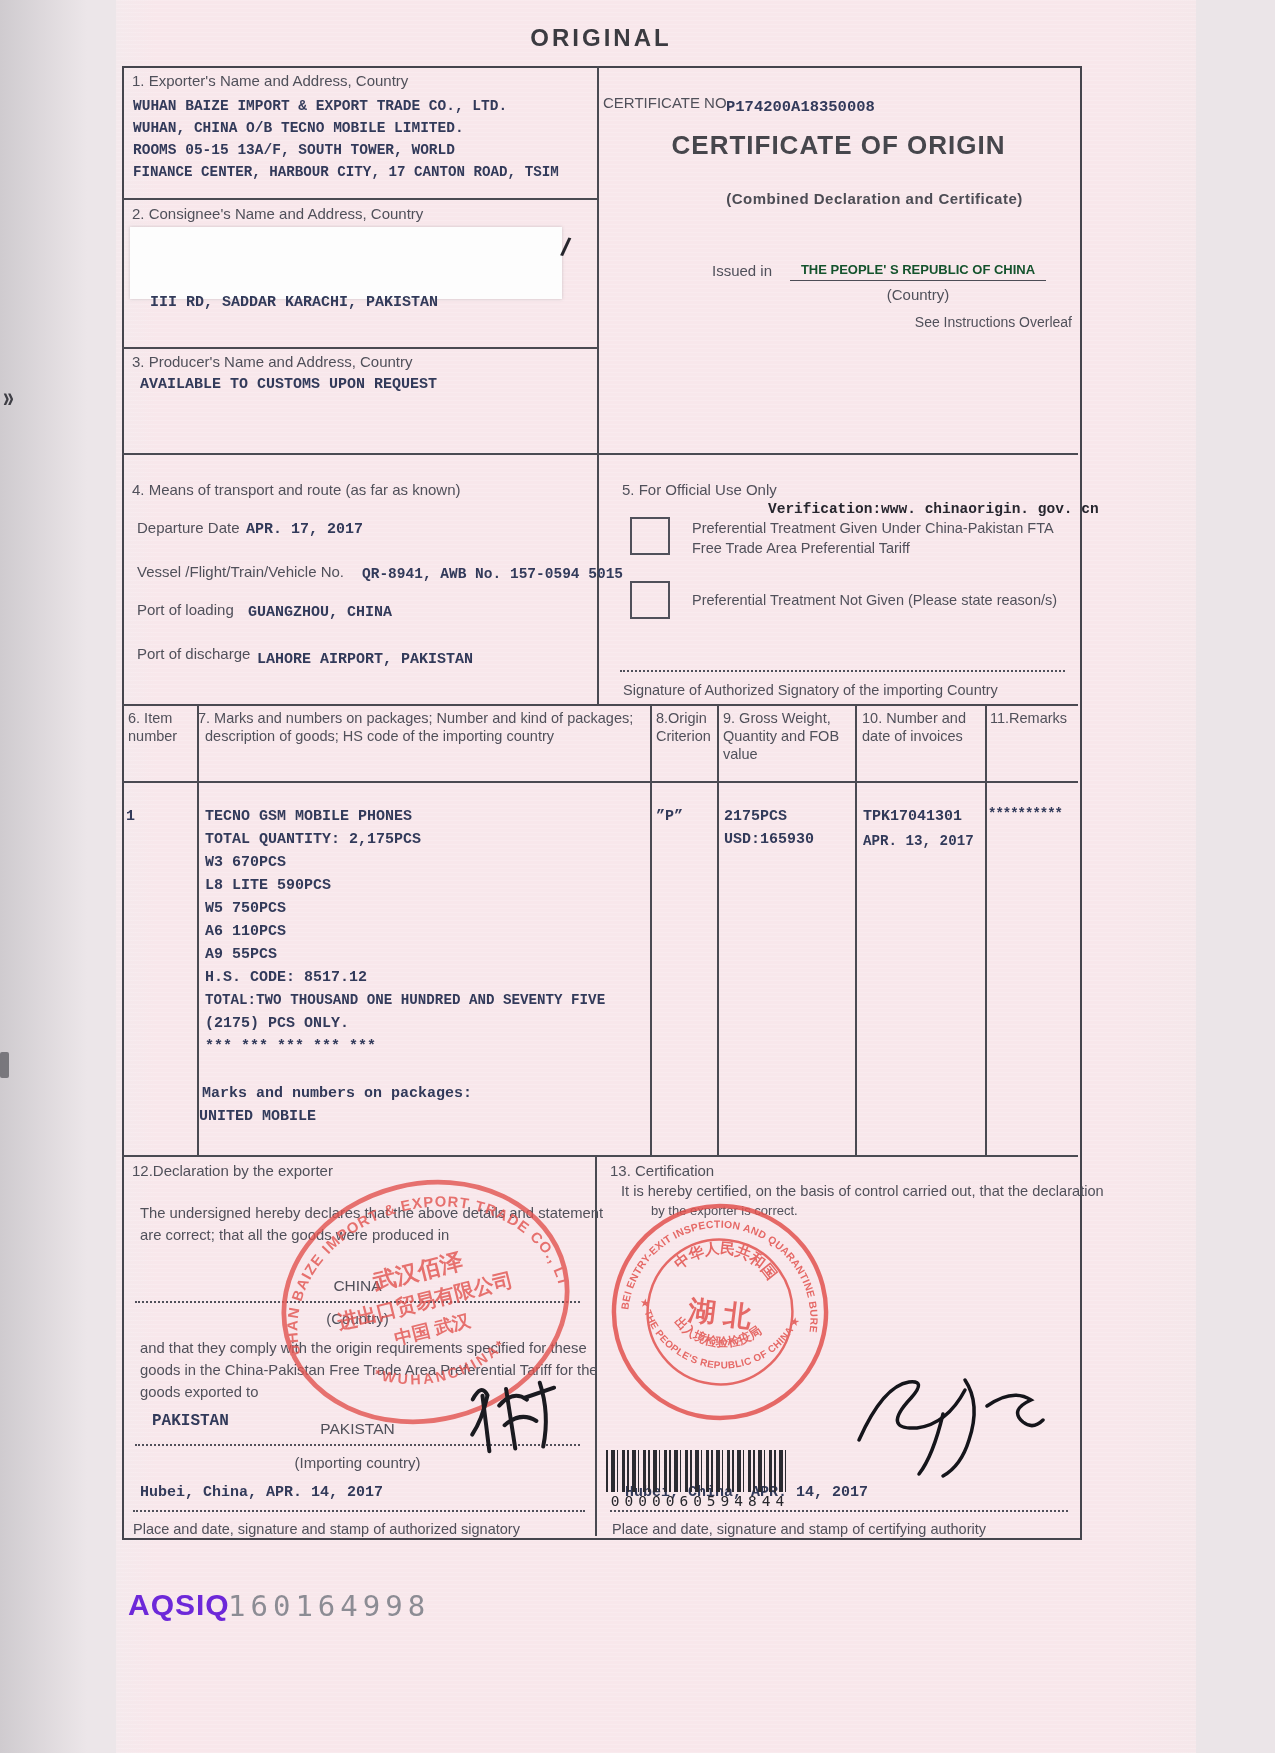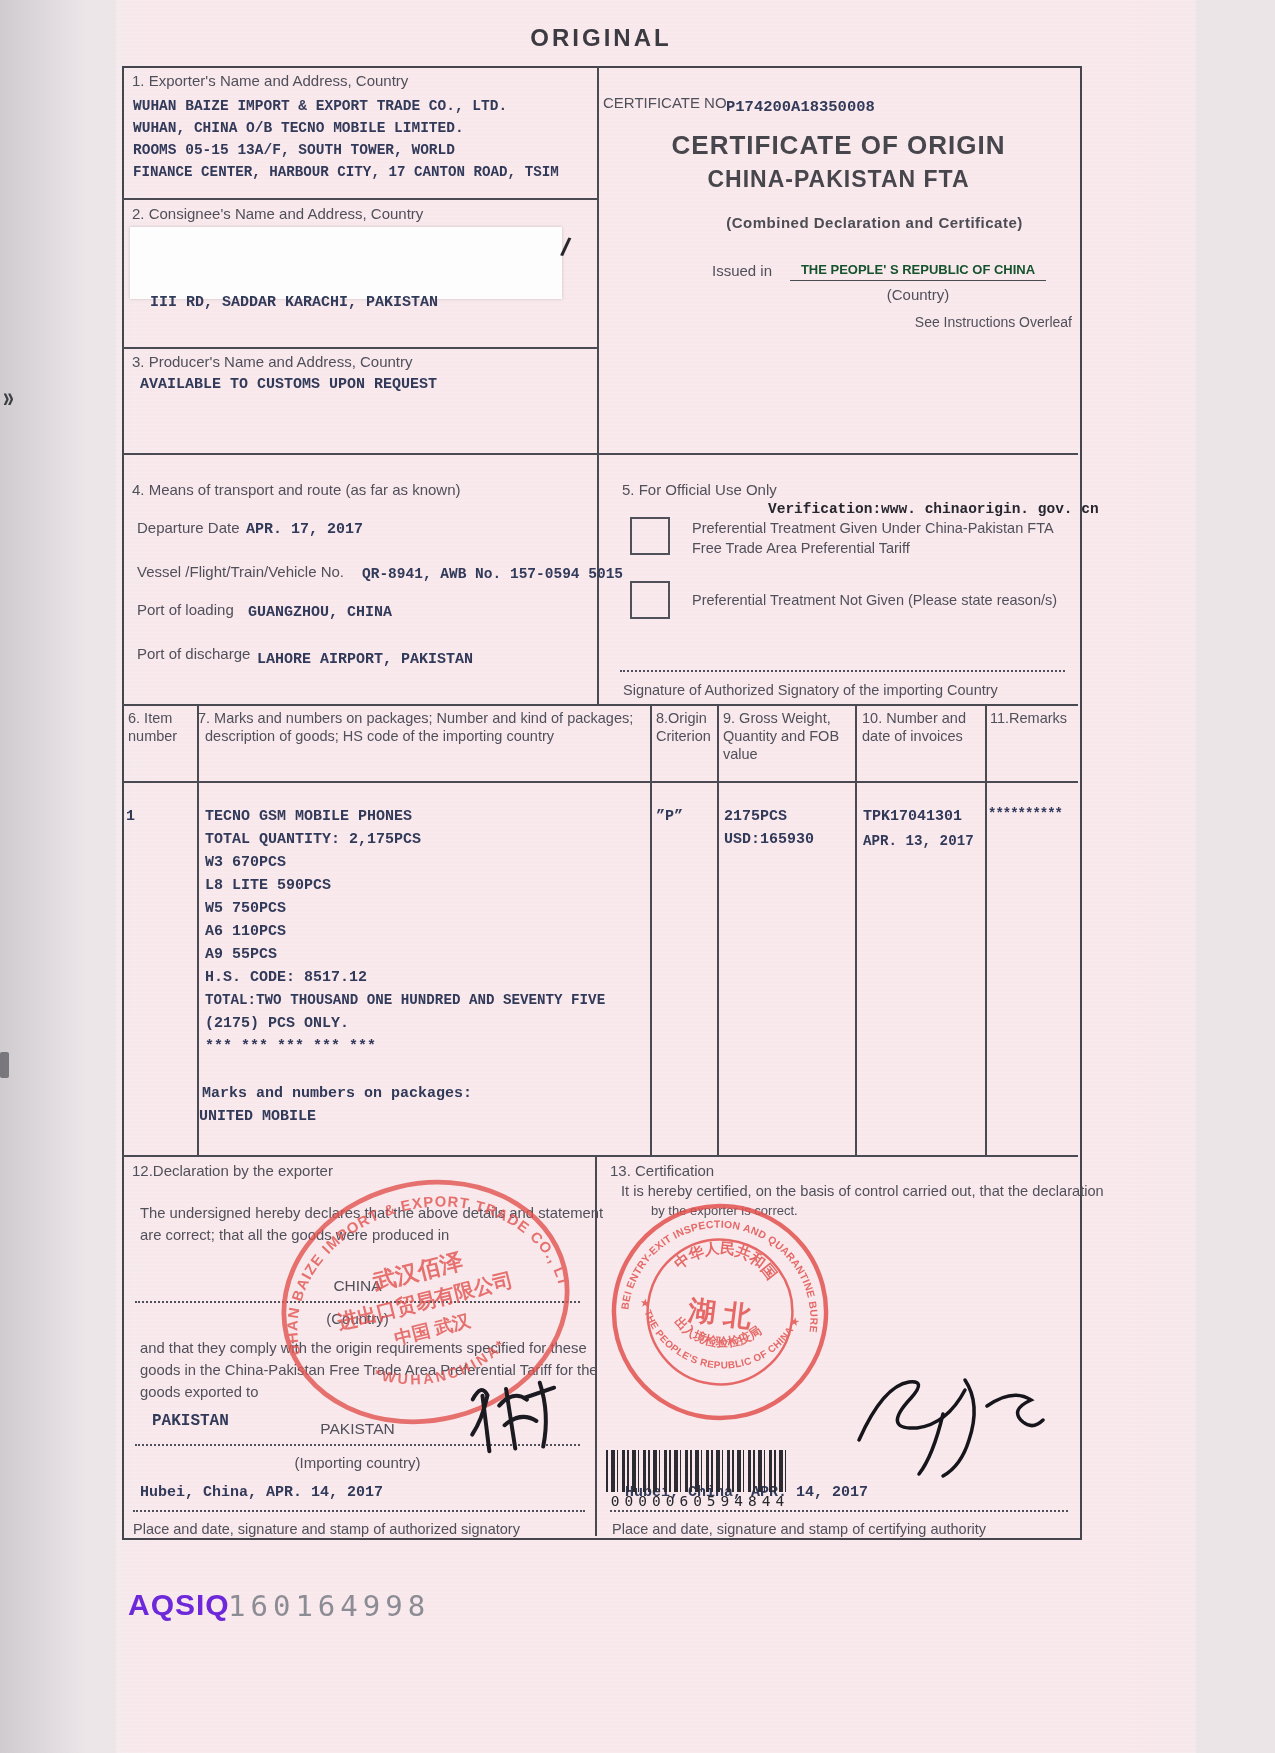--- a/index.html
+++ b/index.html
@@ -64,22 +64,21 @@
   <div class="abs whitebox" style="left:130px;top:227px;width:432px;height:72px;"></div>
   <div class="abs" style="left:562px;top:232px;font-size:26px;font-weight:bold;color:#26262c;transform:rotate(14deg);">/</div>
   <div class="abs typed" style="left:150px;top:294px;">III RD, SADDAR KARACHI, PAKISTAN</div>
 
   <div class="abs lbl" style="left:132px;top:353px;">3. Producer's Name and Address, Country</div>
   <div class="abs typed" style="left:140px;top:376px;">AVAILABLE TO CUSTOMS UPON REQUEST</div>
 
   <div class="abs lbl" style="left:603px;top:94px;">CERTIFICATE NO.</div>
   <div class="abs typed" style="left:726px;top:98px;font-size:15.5px;">P174200A18350008</div>
   <div class="abs center" style="left:597px;top:130px;width:483px;font-size:26px;font-weight:bold;letter-spacing:1px;color:#46464c;">CERTIFICATE OF ORIGIN</div>
-  <div class="abs center" style="left:597px;top:166px;width:483px;font-size:23px;font-weight:bold;letter-spacing:1px;color:#46464c;">CHINA-PAKISTAN FTA</div>
-  <div class="abs center" style="left:597px;top:214px;width:483px;font-size:15px;font-weight:bold;letter-spacing:.5px;color:#4c4c54;padding-left:36px;">(Combined Declaration and Certificate)</div>
+  <div class="abs center" style="left:597px;top:190px;width:483px;font-size:15px;font-weight:bold;letter-spacing:.5px;color:#4c4c54;padding-left:36px;">(Combined Declaration and Certificate)</div>
   <div class="abs lbl" style="left:712px;top:262px;">Issued in</div>
   <div class="abs" style="left:790px;top:262px;width:256px;font-size:13px;font-weight:bold;color:#14532d;border-bottom:1.5px solid #4c4c55;padding-bottom:3px;text-align:center;white-space:nowrap;">THE PEOPLE' S REPUBLIC OF CHINA</div>
   <div class="abs center lbl" style="left:790px;top:286px;width:256px;">(Country)</div>
   <div class="abs lbl-sm" style="left:860px;top:314px;width:212px;text-align:right;font-size:14px;">See Instructions Overleaf</div>
 
   <div class="abs lbl" style="left:132px;top:481px;">4. Means of transport and route (as far as known)</div>
   <div class="abs lbl" style="left:137px;top:519px;">Departure Date</div>
   <div class="abs typed" style="left:246px;top:521px;">APR.  17, 2017</div>
   <div class="abs lbl" style="left:137px;top:563px;">Vessel /Flight/Train/Vehicle No.</div>
   <div class="abs typed" style="left:362px;top:566px;font-size:14.5px;">QR-8941,  AWB No.  157-0594 5015</div>

